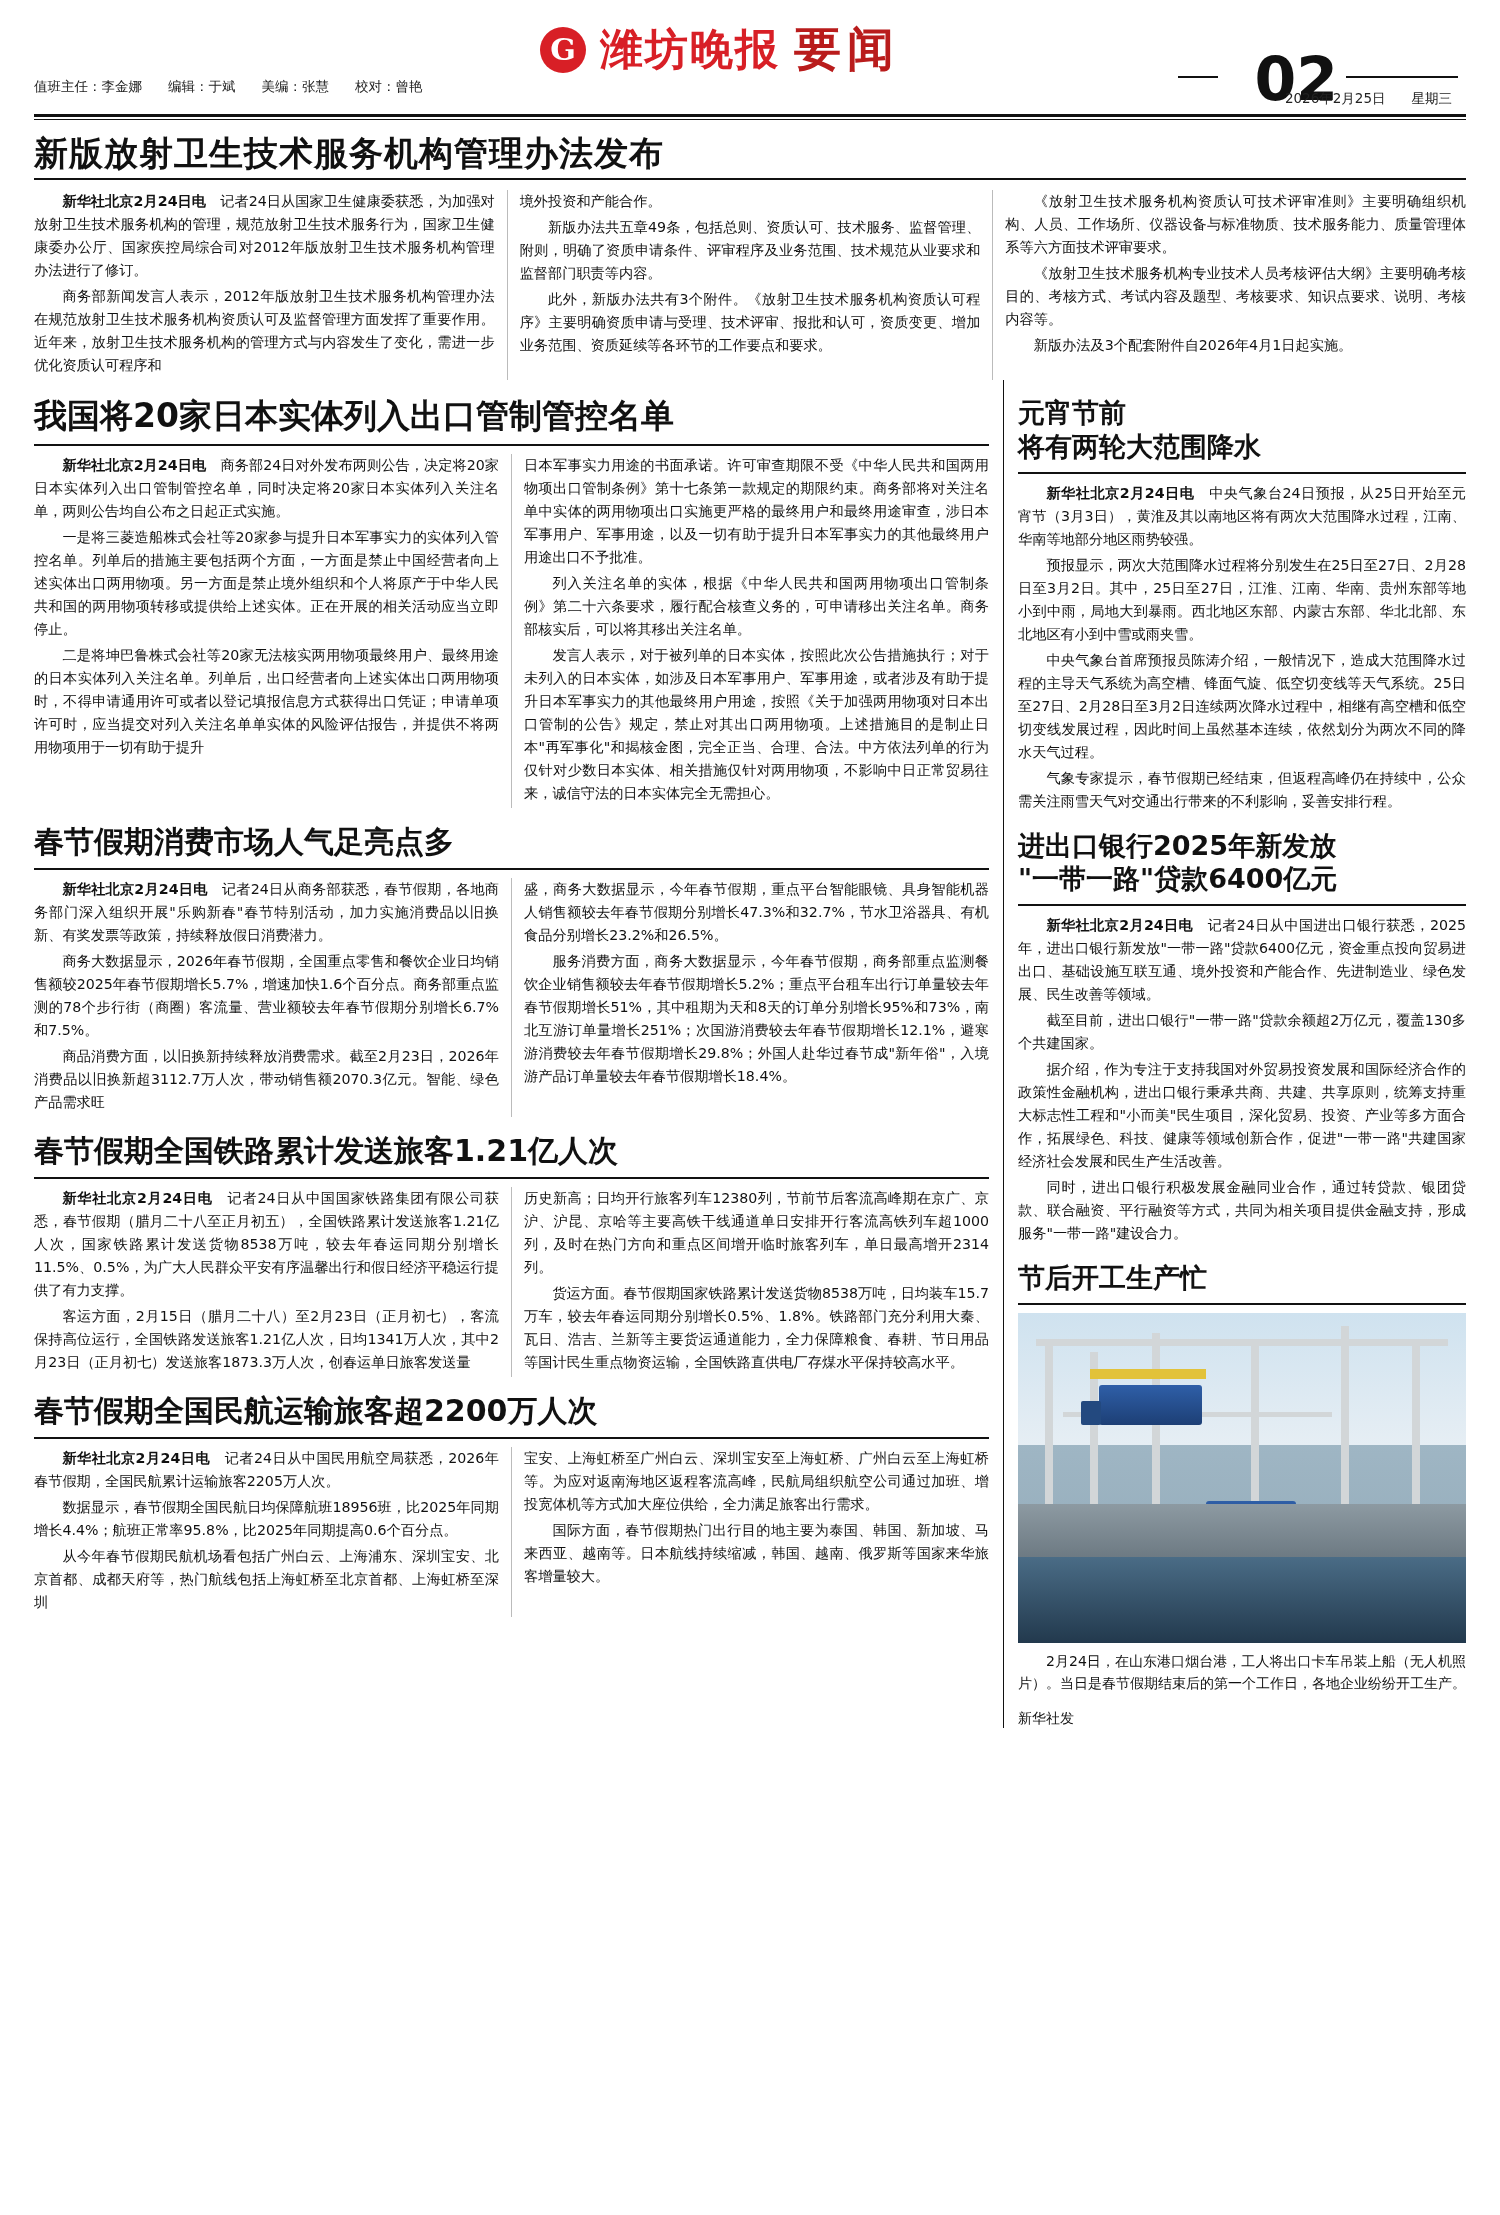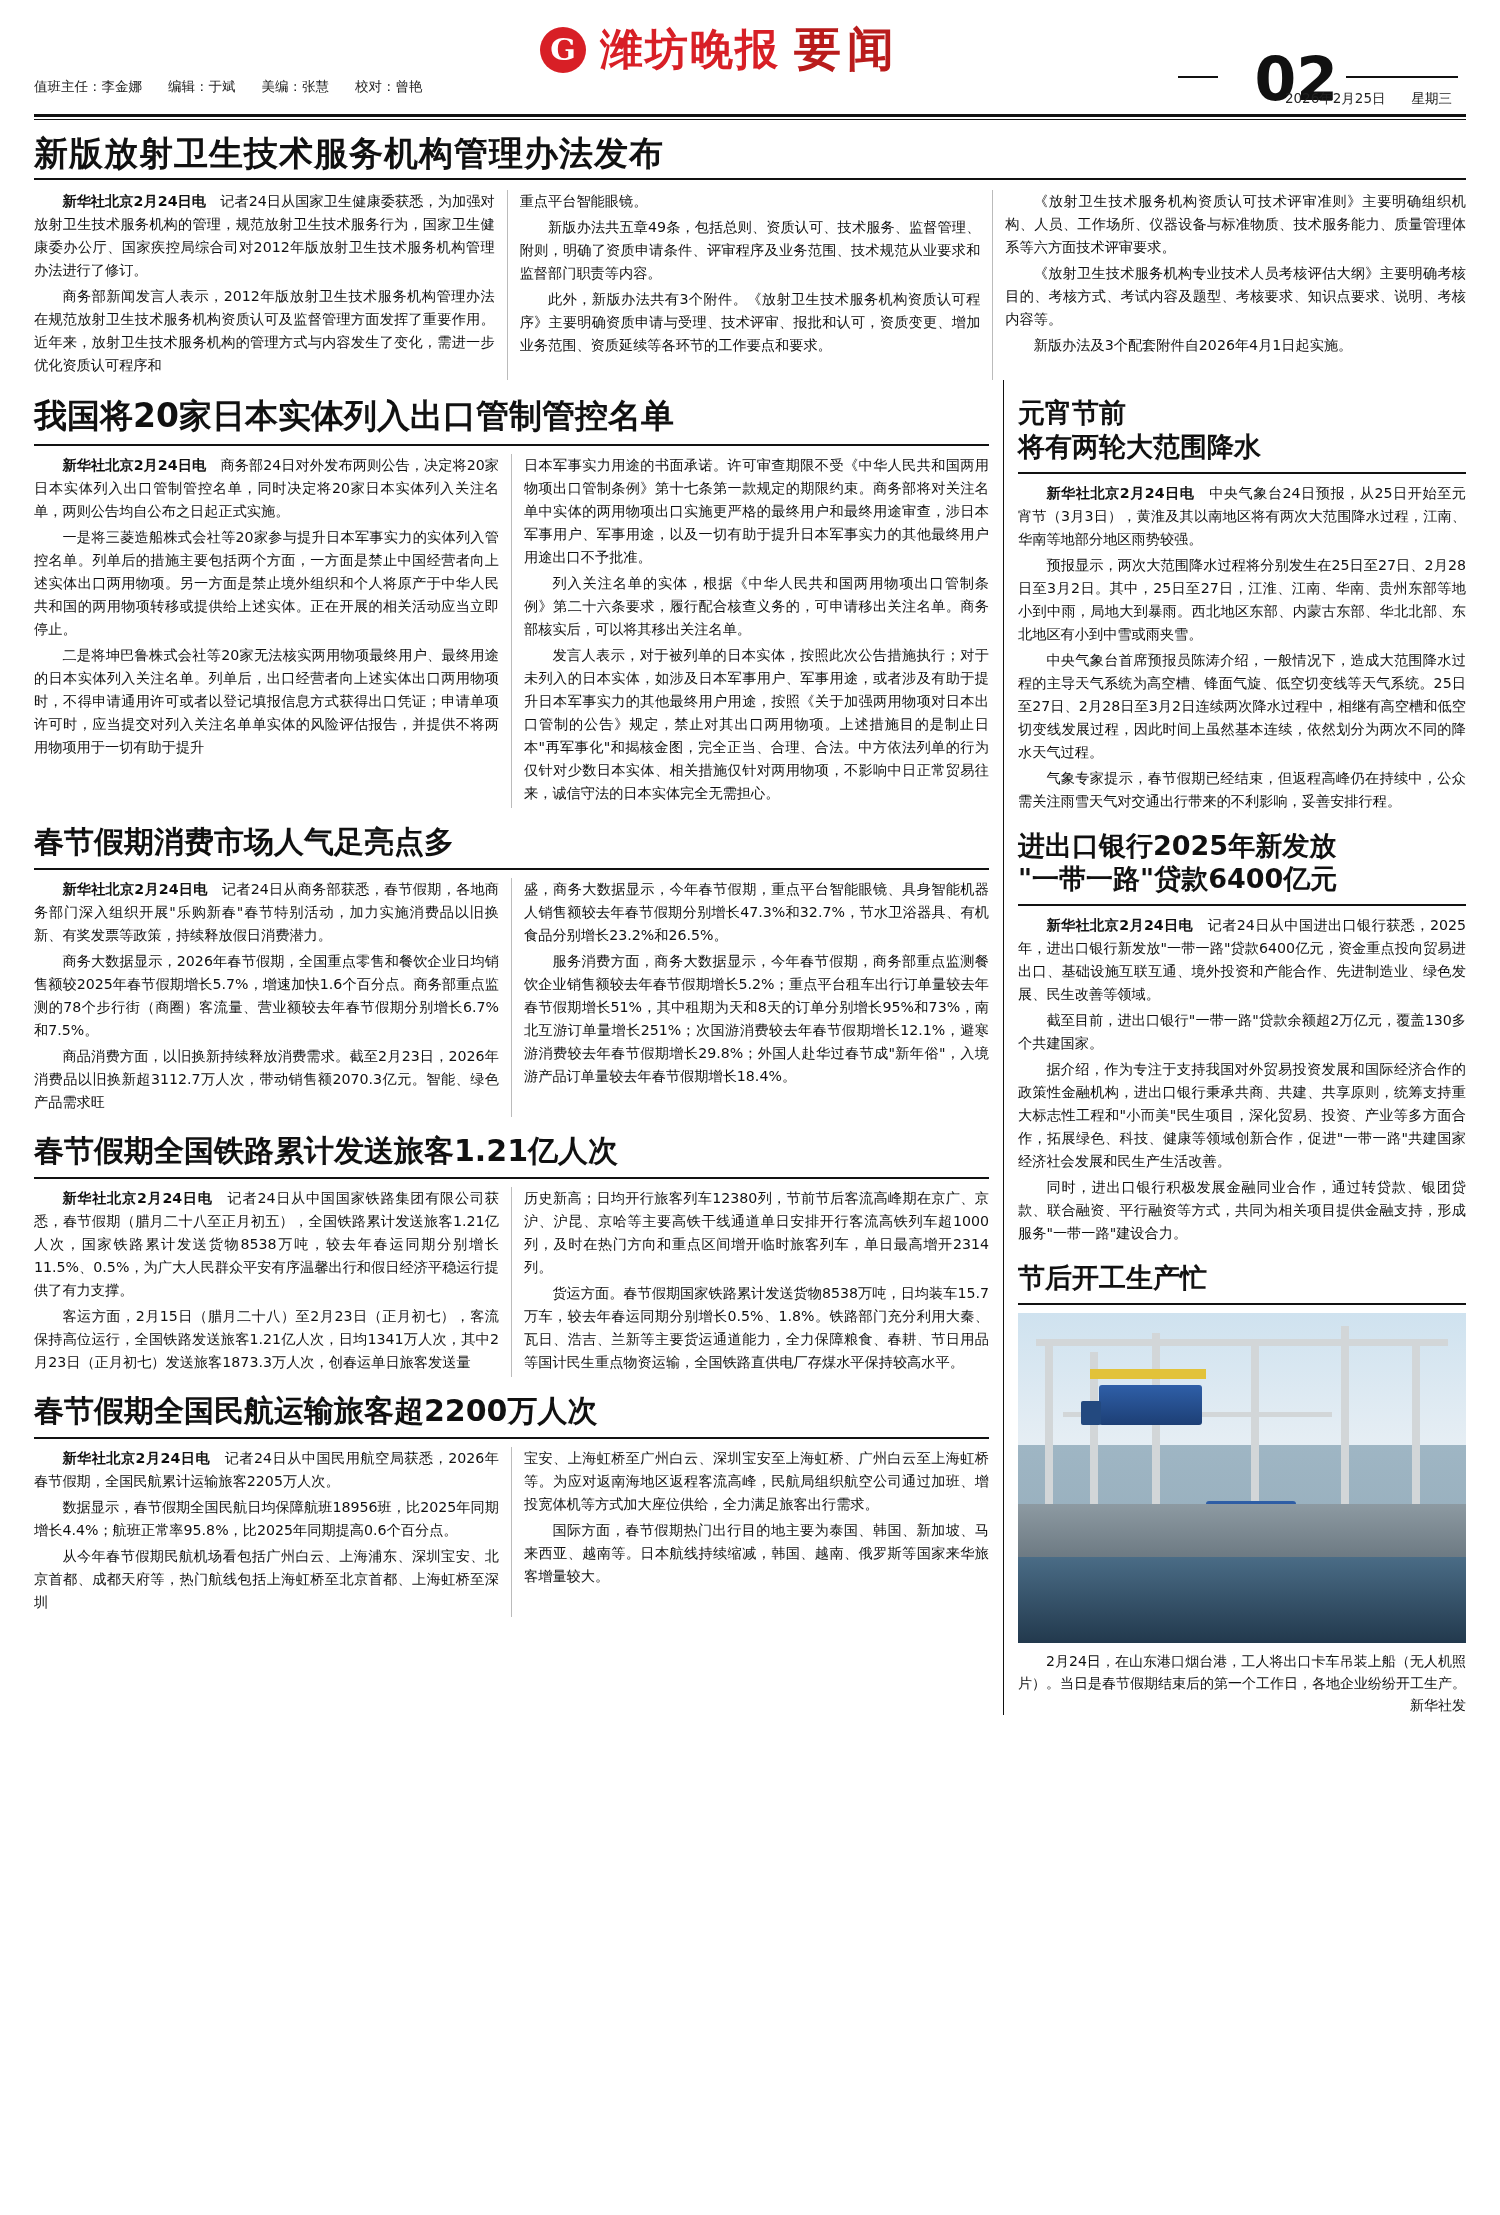--- a/index.html
+++ b/index.html
@@ -120,21 +120,21 @@
     background:linear-gradient(#4a6c86,#22394d);}
   .ph-dock{position:absolute;left:0;right:0;bottom:26%;height:16%;
     background:linear-gradient(#8d9aa2,#6d7a83);}
   .ph-ship{position:absolute;left:2%;right:2%;bottom:16%;height:18%;
     background:linear-gradient(#7a3d35,#55261f);}
   .crane{position:absolute;background:#d2d6d8;}
   .truck{position:absolute;background:linear-gradient(#2f5fa8,#1d3f75);border-radius:3px;}
   .truck .cab{position:absolute;left:-18px;bottom:0;width:20px;height:60%;
     background:#23497f;border-radius:2px;}
   .photo-cap{font-size:14px;line-height:1.6;margin-top:7px;text-align:justify;text-indent:2em;}
-  .sig{text-align:right;font-size:14px;margin-top:2px;}
+  .sig{text-align:left;font-size:14px;margin-top:15px;}
 </style>
 </head>
 <body>
 
 <div class="page">
 
   <div class="masthead">
     <div class="mast-center">
       <div class="logo-badge">G</div>
       <div class="mast-name">潍坊晚报</div>
@@ -162,21 +162,21 @@
 
   <div class="lead-headline">新版放射卫生技术服务机构管理办法发布</div>
   <div class="rule-under-head"></div>
 
   <div class="cols-3">
     <div class="col">
       <p><span class="dateline">新华社北京2月24日电</span><span>　记者24日从国家卫生健康委获悉，为加强对放射卫生技术服务机构的管理，规范放射卫生技术服务行为，国家卫生健康委办公厅、国家疾控局综合司对2012年版放射卫生技术服务机构管理办法进行了修订。</span></p>
       <p>商务部新闻发言人表示，2012年版放射卫生技术服务机构管理办法在规范放射卫生技术服务机构资质认可及监督管理方面发挥了重要作用。近年来，放射卫生技术服务机构的管理方式与内容发生了变化，需进一步优化资质认可程序和</p>
     </div>
     <div class="col col-sep">
-      <p class="noindent">重点平台智能眼镜。</p>
+      <p class="noindent">境外投资和产能合作。</p>
       <p>新版办法共五章49条，包括总则、资质认可、技术服务、监督管理、附则，明确了资质申请条件、评审程序及业务范围、技术规范从业要求和监督部门职责等内容。</p>
       <p>此外，新版办法共有3个附件。《放射卫生技术服务机构资质认可程序》主要明确资质申请与受理、技术评审、报批和认可，资质变更、增加业务范围、资质延续等各环节的工作要点和要求。</p>
     </div>
     <div class="col col-sep">
       <p>《放射卫生技术服务机构资质认可技术评审准则》主要明确组织机构、人员、工作场所、仪器设备与标准物质、技术服务能力、质量管理体系等六方面技术评审要求。</p>
       <p>《放射卫生技术服务机构专业技术人员考核评估大纲》主要明确考核目的、考核方式、考试内容及题型、考核要求、知识点要求、说明、考核内容等。</p>
       <p>新版办法及3个配套附件自2026年4月1日起实施。</p>
     </div>
   </div>
 

